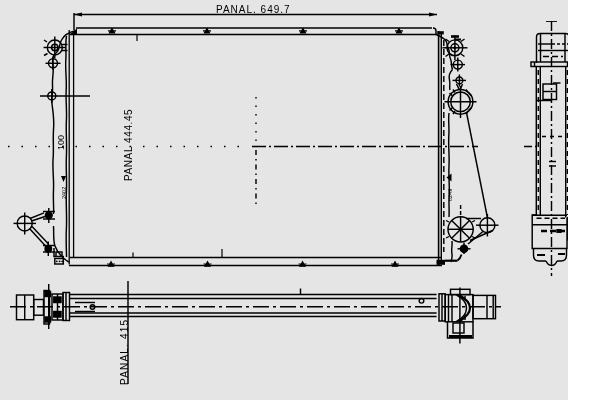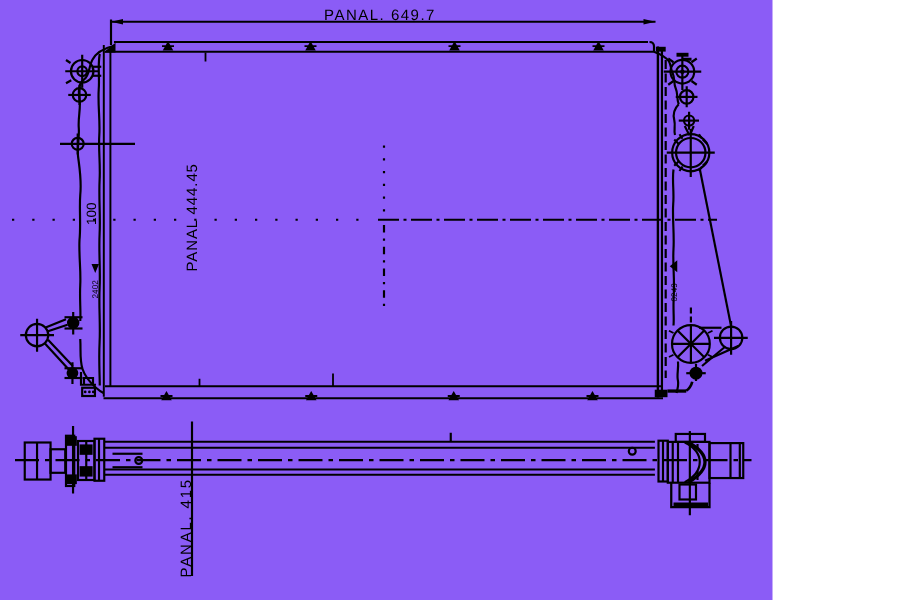--- a/index.html
+++ b/index.html
@@ -1,16 +1,16 @@
 <!DOCTYPE html>
 <html><head>
 <meta charset="utf-8">
 <style>
   html,body{margin:0;padding:0;background:#fff;}
-  .wrap{width:515px;height:400px;position:relative;background:#8b5cf6;overflow:hidden;text-align:right;}
+  .wrap{width:568px;height:400px;position:relative;background:#e5e5e5;overflow:hidden;text-align:right;}
   svg{display:block;}
   text{font-family:"Liberation Sans",sans-serif;fill:#000;}
 </style>
 </head>
 <body>
 <div class="wrap">
 <svg width="600" height="400" viewBox="0 0 600 400" fill="none" stroke="#000" stroke-width="1.45">
 
 <g>
   <line x1="74" y1="14.5" x2="437" y2="14.5"></line>

